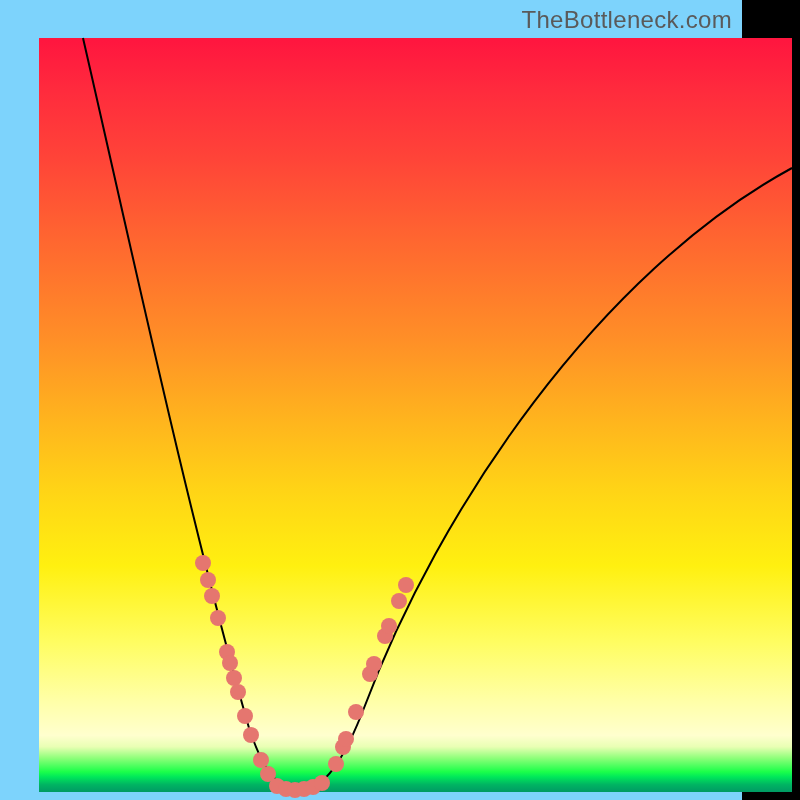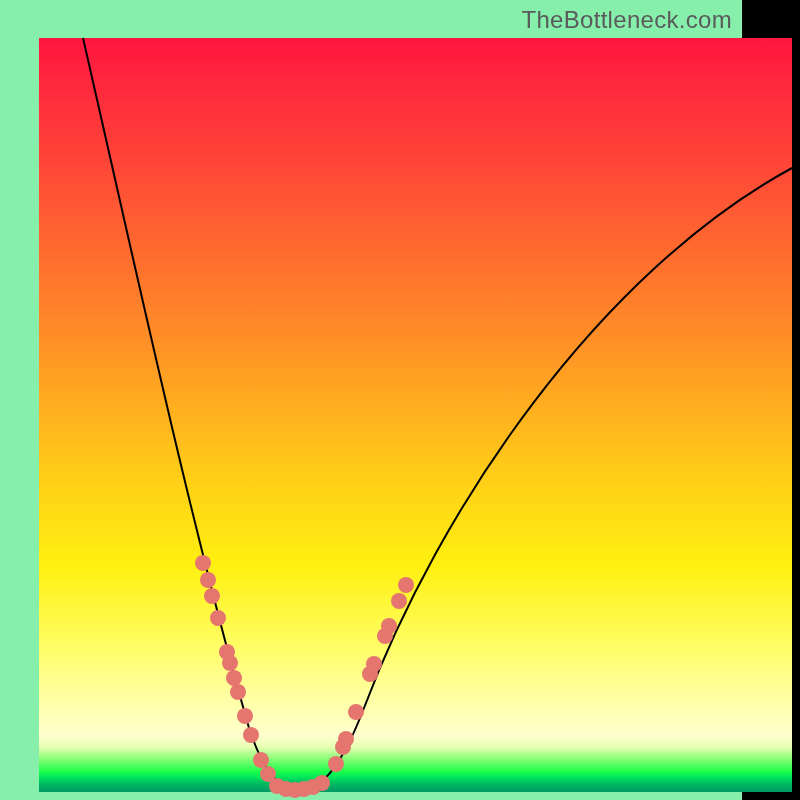--- a/index.html
+++ b/index.html
@@ -10,21 +10,21 @@
     background: #000;
     overflow: hidden;
     font-family: Arial, Helvetica, sans-serif;
   }
   .frame {
     position: absolute;
     left: 0;
     top: 0;
     width: 742px;
     height: 800px;
-    background: #86efac;
+    background: #7dd3fc;
   }
   .plot-area {
     position: absolute;
     left: 39px;
     top: 38px;
     width: 753px;
     height: 754px;
     
     background: linear-gradient(to bottom,
       #ff153f 0%,

